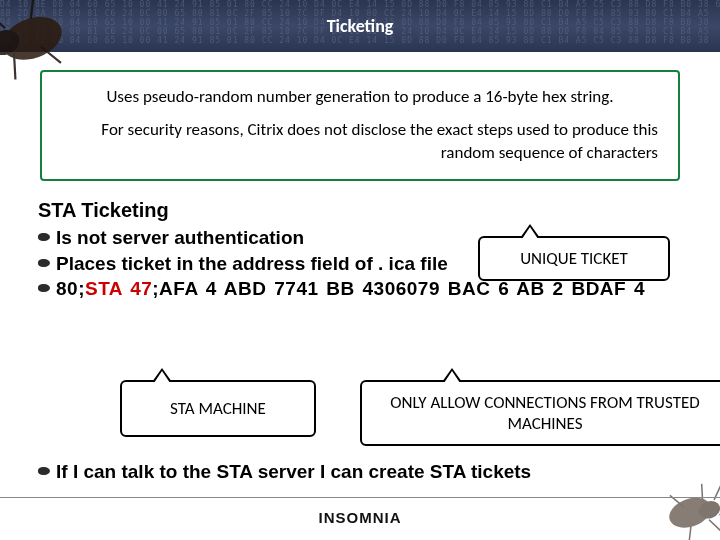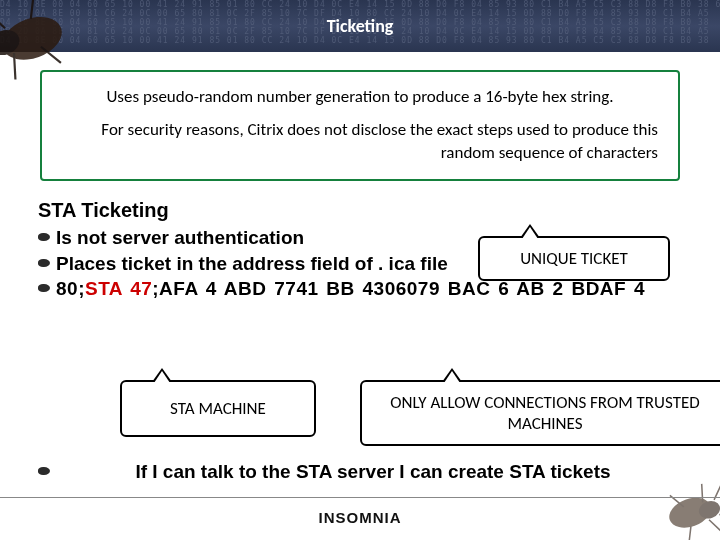--- a/index.html
+++ b/index.html
@@ -177,21 +177,20 @@
     border-right: 8px solid transparent;
     border-bottom: 12px solid #fff;
     width: 0; height: 0;
     z-index: 1;
   }
   .final-bullet {
     position: absolute;
     top: 460px;
     left: 38px;
     right: 30px;
-    text-align: center;
   }
   .footer-line {
     position: absolute;
     bottom: 42px;
     left: 0; right: 0;
     border-top: 1px solid #888;
   }
   .footer-text {
     position: absolute;
     bottom: 14px;

